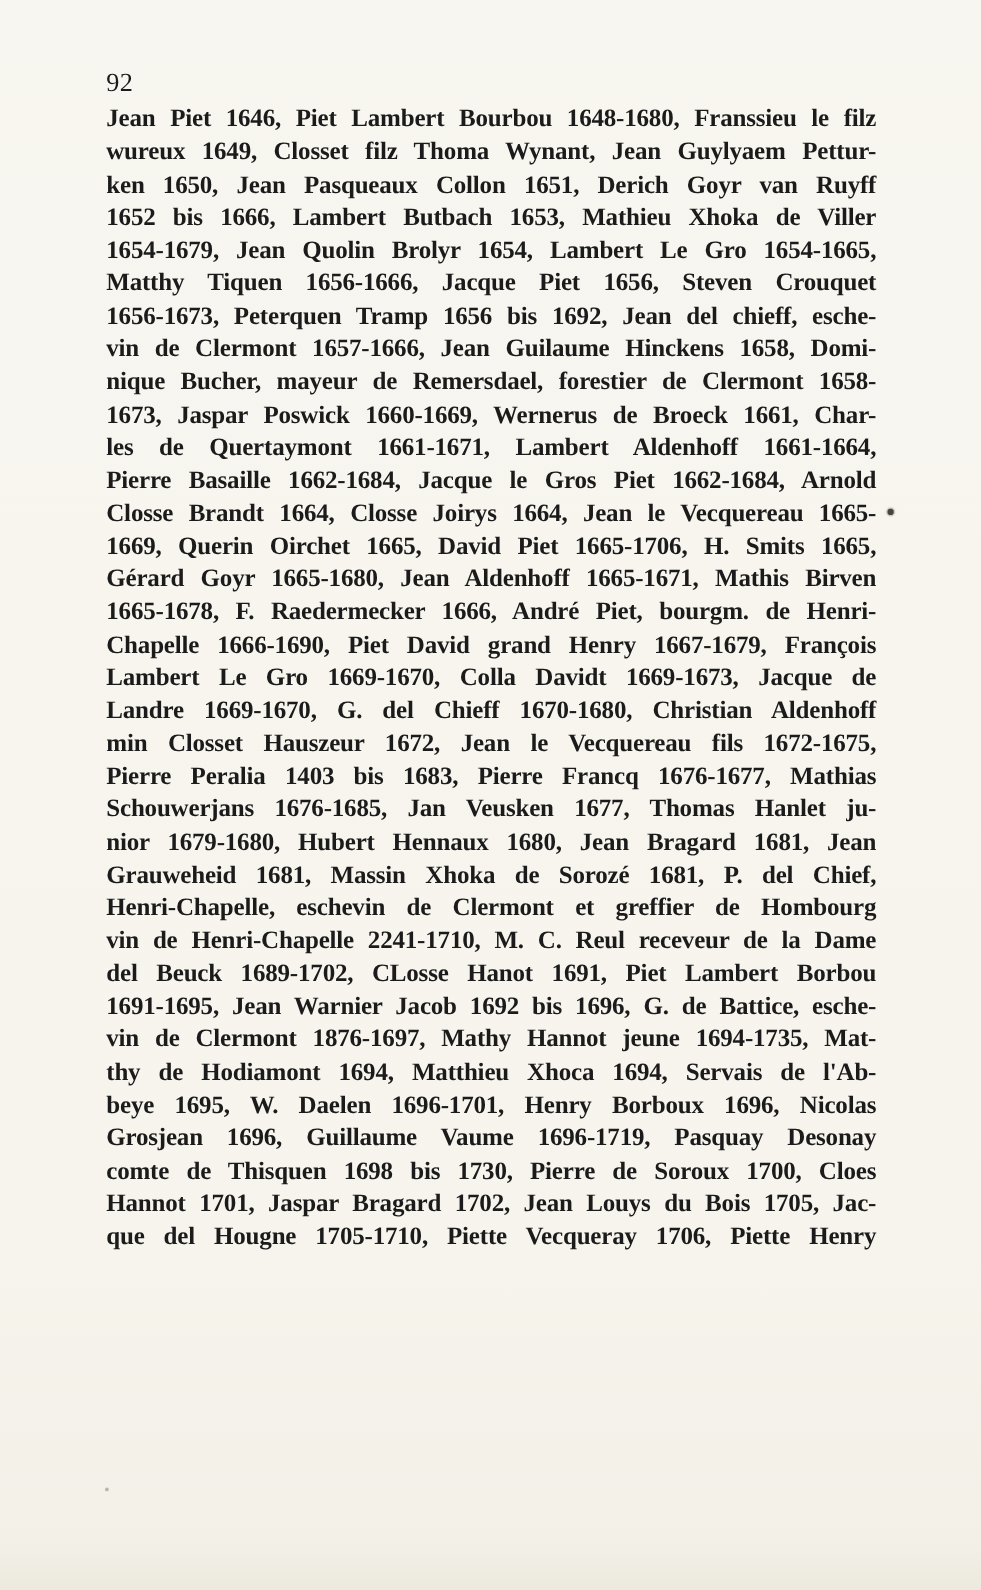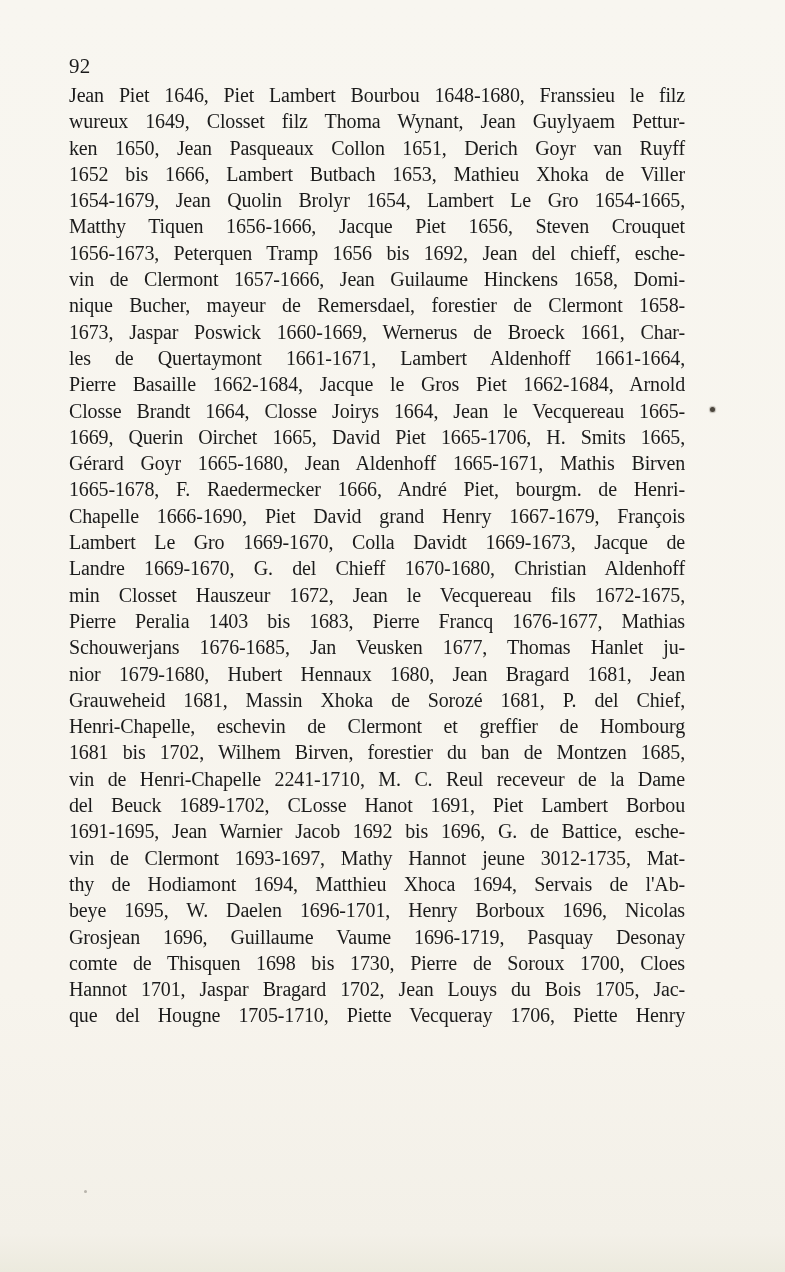--- a/index.html
+++ b/index.html
@@ -15,21 +15,21 @@
     width: 785px;
     height: 1272px;
     background:
       linear-gradient(180deg, #f8f6f0 0%, #f7f4ed 78%, #f3f0e8 97%, #eceade 100%),
       #f7f4ed;
     font-family: "Liberation Serif", "DejaVu Serif", serif;
     color: #1b1b1b;
   }
   .content {
     position: absolute;
-    left: 69px;
+    left: 85px;
     top: 53px;
     width: 616px;
   }
   .page-number {
     font-size: 21px;
     line-height: 26px;
     margin-bottom: 3px;
     letter-spacing: 0.3px;
     text-align: left;
   }
@@ -39,20 +39,21 @@
   .line {
     font-size: 20px;
     line-height: 26.3px;
     letter-spacing: -0.15px;
     word-spacing: 1px;
     text-align: justify;
     text-align-last: justify;
     white-space: normal;
     height: 26.3px;
     overflow: visible;
+    font-weight: bold;
   }
   .speck {
     position: absolute;
     background: #4a453c;
     border-radius: 50%;
   }
   .speck-right {
     left: 710px;
     top: 407px;
     width: 5px;
@@ -92,25 +93,24 @@
         <div class="line">1665-1678, F. Raedermecker 1666, André Piet, bourgm. de Henri-</div>
         <div class="line">Chapelle 1666-1690, Piet David grand Henry 1667-1679, François</div>
         <div class="line">Lambert Le Gro 1669-1670, Colla Davidt 1669-1673, Jacque de</div>
         <div class="line">Landre 1669-1670, G. del Chieff 1670-1680, Christian Aldenhoff</div>
         <div class="line">min Closset Hauszeur 1672, Jean le Vecquereau fils 1672-1675,</div>
         <div class="line">Pierre Peralia 1403 bis 1683, Pierre Francq 1676-1677, Mathias</div>
         <div class="line">Schouwerjans 1676-1685, Jan Veusken 1677, Thomas Hanlet ju-</div>
         <div class="line">nior 1679-1680, Hubert Hennaux 1680, Jean Bragard 1681, Jean</div>
         <div class="line">Grauweheid 1681, Massin Xhoka de Sorozé 1681, P. del Chief,</div>
         <div class="line">Henri-Chapelle, eschevin de Clermont et greffier de Hombourg</div>
-        <div class="line">1681 bis 1702, Wilhem Birven, forestier du ban de Montzen 1685,</div>
         <div class="line">vin de Henri-Chapelle 2241-1710, M. C. Reul receveur de la Dame</div>
         <div class="line">del Beuck 1689-1702, CLosse Hanot 1691, Piet Lambert Borbou</div>
         <div class="line">1691-1695, Jean Warnier Jacob 1692 bis 1696, G. de Battice, esche-</div>
-        <div class="line">vin de Clermont 1693-1697, Mathy Hannot jeune 3012-1735, Mat-</div>
+        <div class="line">vin de Clermont 1876-1697, Mathy Hannot jeune 1694-1735, Mat-</div>
         <div class="line">thy de Hodiamont 1694, Matthieu Xhoca 1694, Servais de l'Ab-</div>
         <div class="line">beye 1695, W. Daelen 1696-1701, Henry Borboux 1696, Nicolas</div>
         <div class="line">Grosjean 1696, Guillaume Vaume 1696-1719, Pasquay Desonay</div>
         <div class="line">comte de Thisquen 1698 bis 1730, Pierre de Soroux 1700, Cloes</div>
         <div class="line">Hannot 1701, Jaspar Bragard 1702, Jean Louys du Bois 1705, Jac-</div>
         <div class="line">que del Hougne 1705-1710, Piette Vecqueray 1706, Piette Henry</div>
       </div>
   </div>
   <div class="speck speck-right"></div>
   <div class="speck speck-bottom"></div>

